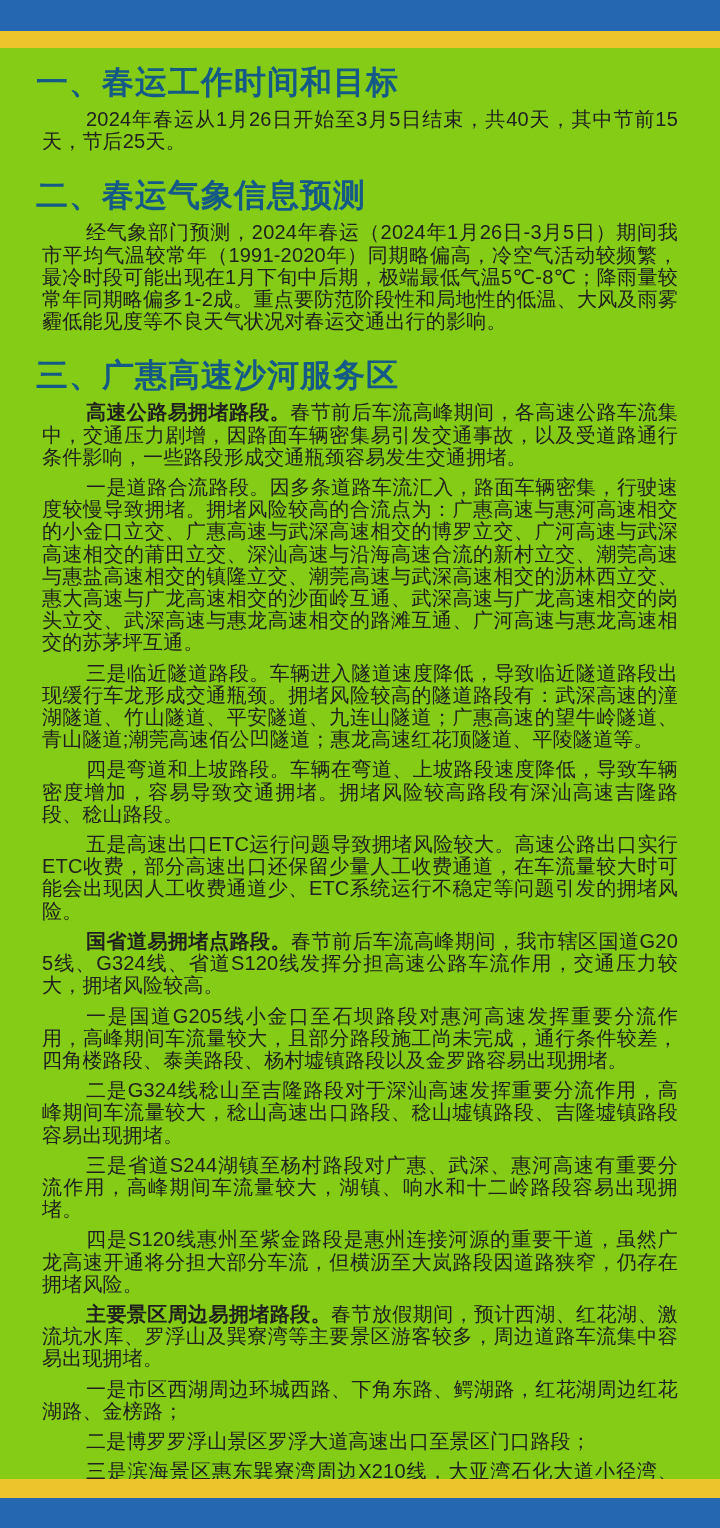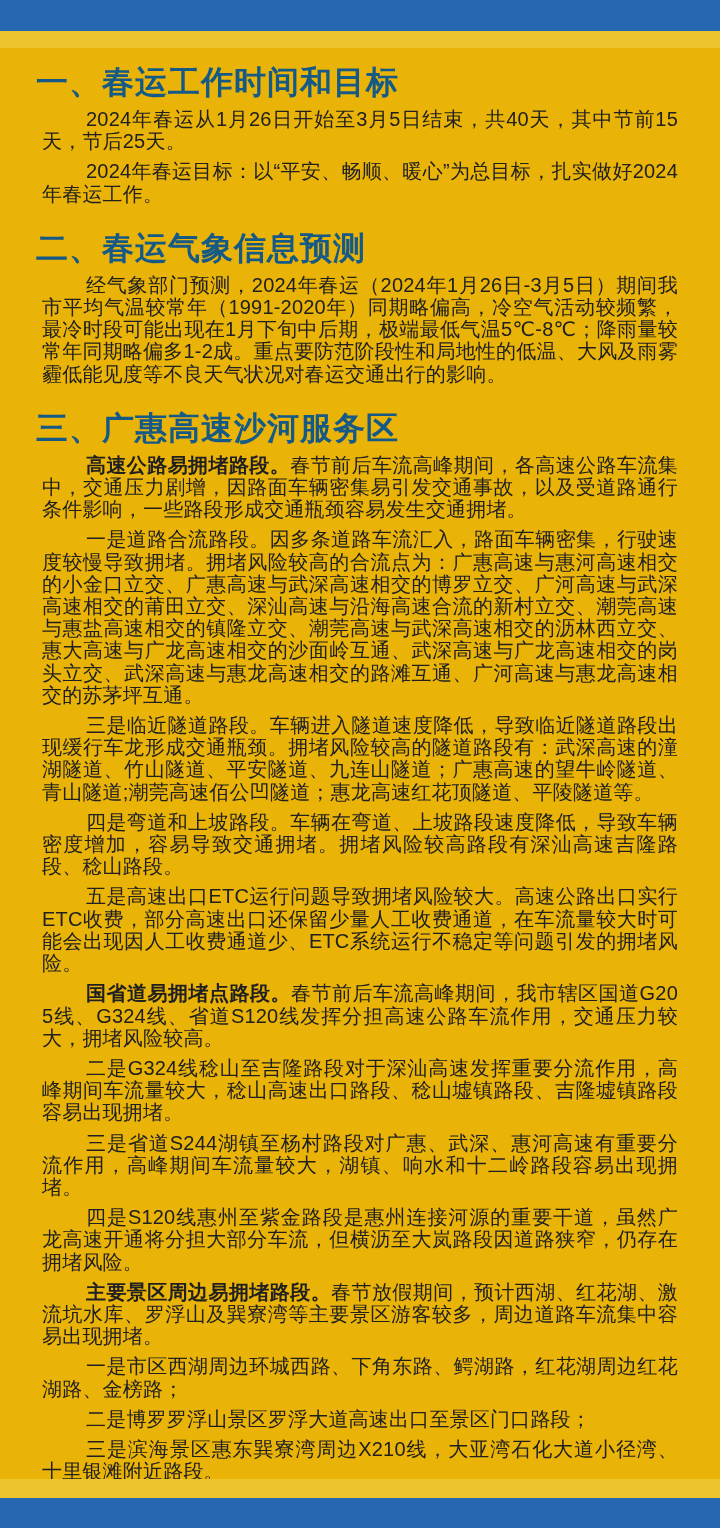--- a/index.html
+++ b/index.html
@@ -1,18 +1,18 @@
 <!DOCTYPE html>
 <html lang="zh"><head>
 <meta charset="utf-8">
 <style>
   html,body{margin:0;padding:0;background:#ffffff;}
   .page{
     position:relative;width:720px;height:1528px;overflow:hidden;
-    background:#eab308;
+    background:#84cc16;
     font-family:"Liberation Sans","DejaVu Sans",sans-serif;
   }
   .banner{position:absolute;left:0;right:0;}
   .banner-top-blue{top:0;height:31px;background:var(--bar-blue,#2667b2);}
   .banner-top-yellow{top:31px;height:17px;background:var(--stripe-yellow,#eec42d);}
   .banner-bottom-yellow{bottom:30px;height:19px;background:var(--stripe-yellow,#eec42d);}
   .banner-bottom-blue{bottom:0;height:30px;background:var(--bar-blue,#2667b2);}
   .content{
     position:absolute;top:48px;left:0;right:0;bottom:49px;
     padding:16px 34px 0 34px;overflow:hidden;
@@ -39,34 +39,34 @@
 <body>
 
 <div class="page" style="--bar-blue: #2667b2; --stripe-yellow: #eec42d; --heading-blue: #155a87; --body-text: #202020;">
   <div class="banner banner-top-blue"></div>
   <div class="banner banner-top-yellow"></div>
 
   <main class="content">
       <section class="sec">
         <h2 class="sec-title">一、春运工作时间和目标</h2>
         <p class="para"><span>2024年春运从1月26日开始至3月5日结束，共40天，其中节前15天，节后25天。</span></p>
-        <p class="para"><span>2024年春运目标：以“平安、畅顺、暖心”为总目标，扎实做好2024年春运工作。</span></p>
       </section>
       <section class="sec">
         <h2 class="sec-title">二、春运气象信息预测</h2>
         <p class="para"><span>经气象部门预测，2024年春运（2024年1月26日-3月5日）期间我市平均气温较常年（1991-2020年）同期略偏高，冷空气活动较频繁，最冷时段可能出现在1月下旬中后期，极端最低气温5℃-8℃；降雨量较常年同期略偏多1-2成。重点要防范阶段性和局地性的低温、大风及雨雾霾低能见度等不良天气状况对春运交通出行的影响。</span></p>
       </section>
       <section class="sec">
         <h2 class="sec-title">三、广惠高速沙河服务区</h2>
         <p class="para"><strong>高速公路易拥堵路段。</strong><span>春节前后车流高峰期间，各高速公路车流集中，交通压力剧增，因路面车辆密集易引发交通事故，以及受道路通行条件影响，一些路段形成交通瓶颈容易发生交通拥堵。</span></p>
         <p class="para"><span>一是道路合流路段。因多条道路车流汇入，路面车辆密集，行驶速度较慢导致拥堵。拥堵风险较高的合流点为：广惠高速与惠河高速相交的小金口立交、广惠高速与武深高速相交的博罗立交、广河高速与武深高速相交的莆田立交、深汕高速与沿海高速合流的新村立交、潮莞高速与惠盐高速相交的镇隆立交、潮莞高速与武深高速相交的沥林西立交、惠大高速与广龙高速相交的沙面岭互通、武深高速与广龙高速相交的岗头立交、武深高速与惠龙高速相交的路滩互通、广河高速与惠龙高速相交的苏茅坪互通。</span></p>
         <p class="para"><span>三是临近隧道路段。车辆进入隧道速度降低，导致临近隧道路段出现缓行车龙形成交通瓶颈。拥堵风险较高的隧道路段有：武深高速的潼湖隧道、竹山隧道、平安隧道、九连山隧道；广惠高速的望牛岭隧道、青山隧道;潮莞高速佰公凹隧道；惠龙高速红花顶隧道、平陵隧道等。</span></p>
         <p class="para"><span>四是弯道和上坡路段。车辆在弯道、上坡路段速度降低，导致车辆密度增加，容易导致交通拥堵。拥堵风险较高路段有深汕高速吉隆路段、稔山路段。</span></p>
         <p class="para"><span>五是高速出口ETC运行问题导致拥堵风险较大。高速公路出口实行ETC收费，部分高速出口还保留少量人工收费通道，在车流量较大时可能会出现因人工收费通道少、ETC系统运行不稳定等问题引发的拥堵风险。</span></p>
         <p class="para"><strong>国省道易拥堵点路段。</strong><span>春节前后车流高峰期间，我市辖区国道G205线、G324线、省道S120线发挥分担高速公路车流作用，交通压力较大，拥堵风险较高。</span></p>
+        <p class="para"><span>一是国道G205线小金口至石坝路段对惠河高速发挥重要分流作用，高峰期间车流量较大，且部分路段施工尚未完成，通行条件较差，四角楼路段、泰美路段、杨村墟镇路段以及金罗路容易出现拥堵。</span></p>
         <p class="para"><span>二是G324线稔山至吉隆路段对于深汕高速发挥重要分流作用，高峰期间车流量较大，稔山高速出口路段、稔山墟镇路段、吉隆墟镇路段容易出现拥堵。</span></p>
         <p class="para"><span>三是省道S244湖镇至杨村路段对广惠、武深、惠河高速有重要分流作用，高峰期间车流量较大，湖镇、响水和十二岭路段容易出现拥堵。</span></p>
         <p class="para"><span>四是S120线惠州至紫金路段是惠州连接河源的重要干道，虽然广龙高速开通将分担大部分车流，但横沥至大岚路段因道路狭窄，仍存在拥堵风险。</span></p>
         <p class="para"><strong>主要景区周边易拥堵路段。</strong><span>春节放假期间，预计西湖、红花湖、激流坑水库、罗浮山及巽寮湾等主要景区游客较多，周边道路车流集中容易出现拥堵。</span></p>
         <p class="para"><span>一是市区西湖周边环城西路、下角东路、鳄湖路，红花湖周边红花湖路、金榜路；</span></p>
         <p class="para"><span>二是博罗罗浮山景区罗浮大道高速出口至景区门口路段；</span></p>
         <p class="para"><span>三是滨海景区惠东巽寮湾周边X210线，大亚湾石化大道小径湾、十里银滩附近路段。</span></p>
       </section>
     </main>
 

